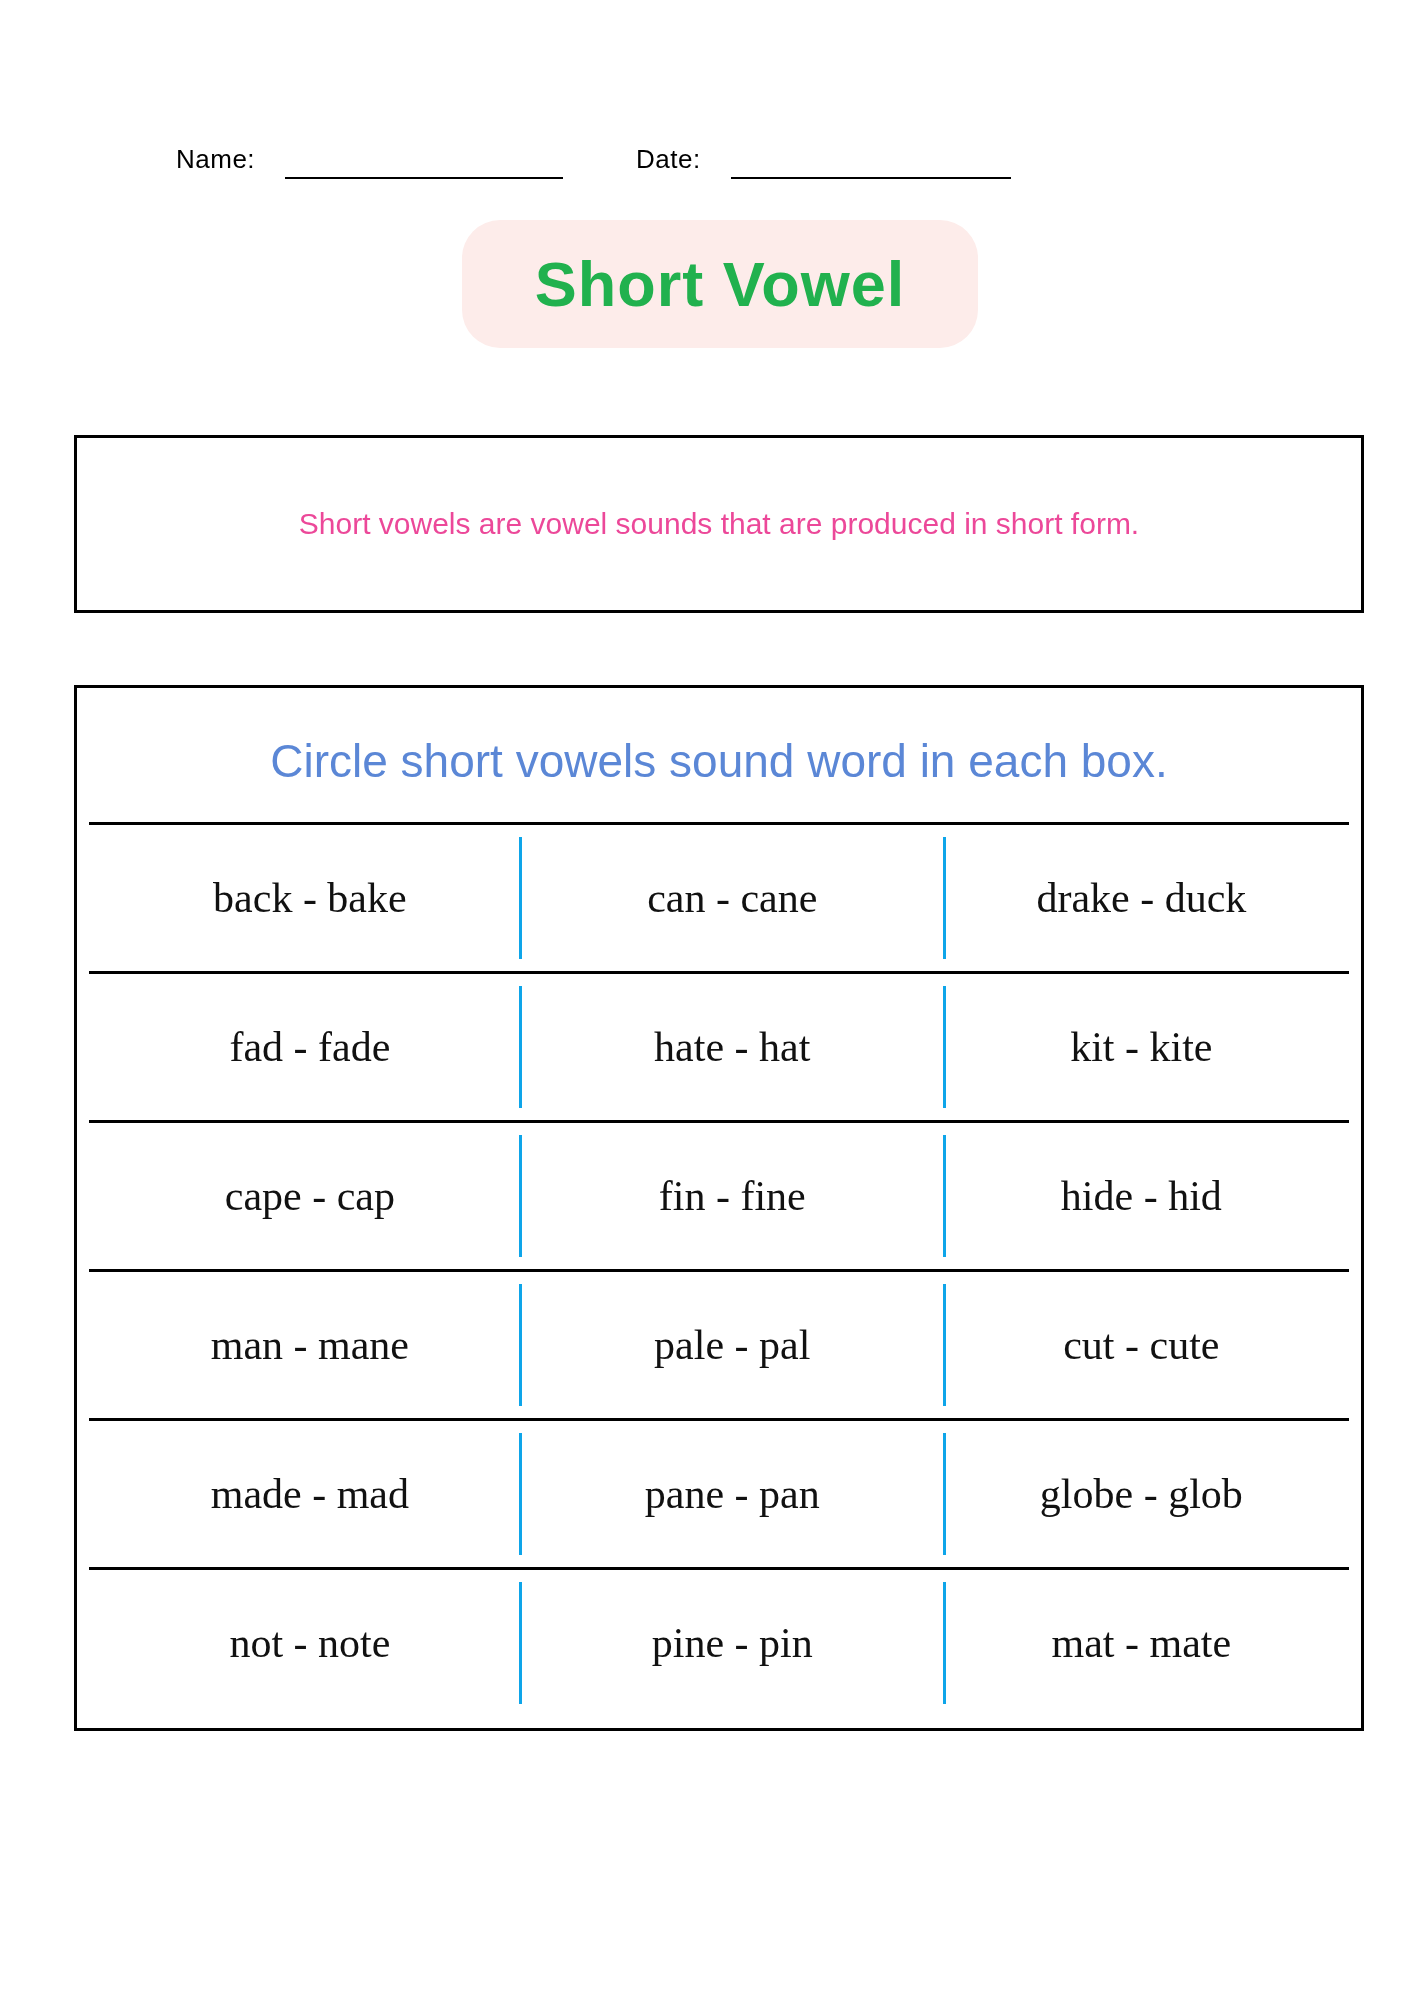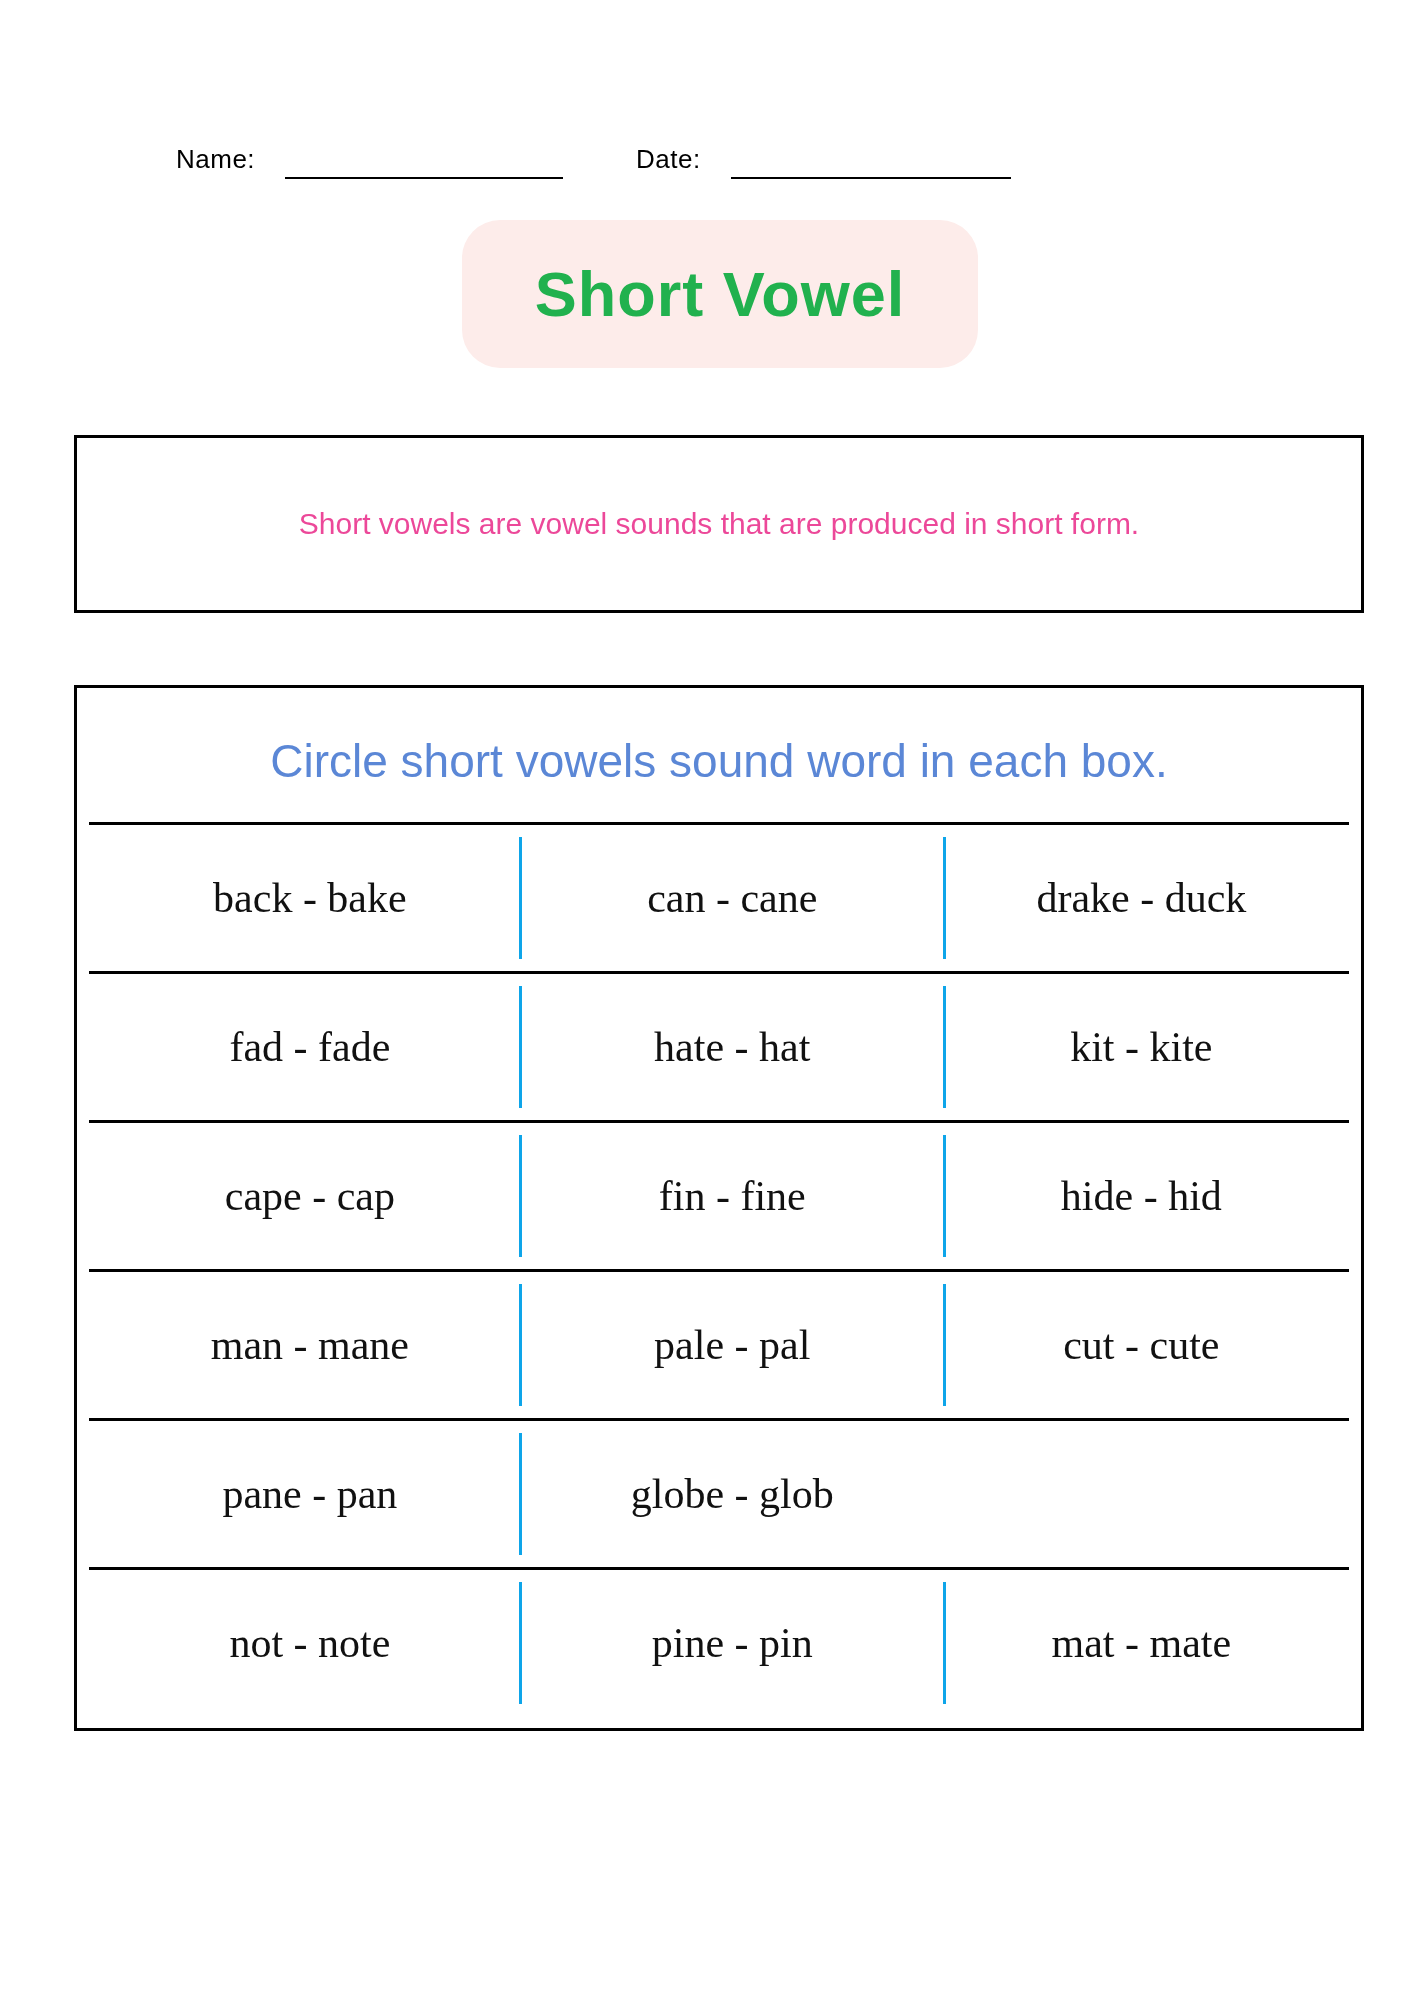--- a/index.html
+++ b/index.html
@@ -17,21 +17,21 @@
   .field-group { position:absolute; display:flex; align-items:flex-end; }
   .field-group.name { left:140px; }
   .field-group.date { left:600px; }
   .field-label { font-size:26px; letter-spacing:0.5px; padding-bottom:4px; }
   .blank-line { display:inline-block; height:34px; border-bottom:2px solid #000; margin-left:18px; }
   .blank-line.name-line { width:278px; }
   .blank-line.date-line { width:280px; }
 
   
   .title-banner {
-    position:absolute; left:450px; top:208px; width:516px; height:148px;
+    position:absolute; left:450px; top:208px; width:516px; height:128px;
     background:#fdecea; border-radius:38px;
     display:flex; align-items:center; justify-content:center;
   }
   .title-text { font-size:63px; font-weight:bold; color:#21b14e; letter-spacing:1px; }
 
   
   .description-box {
     position:absolute; left:62px; top:423px; width:1290px; height:178px;
     border:3px solid #000;
     display:flex; align-items:center; justify-content:center;
@@ -103,20 +103,21 @@
       <div class="word-cell">cape - cap</div>
       <div class="word-cell">fin - fine</div>
       <div class="word-cell">hide - hid</div>
     </div>
     <div class="word-row">
       <div class="word-cell">man - mane</div>
       <div class="word-cell">pale - pal</div>
       <div class="word-cell">cut - cute</div>
     </div>
     <div class="word-row">
+      <div class="word-cell">made - mad</div>
       <div class="word-cell">pane - pan</div>
       <div class="word-cell">globe - glob</div>
     </div>
     <div class="word-row">
       <div class="word-cell">not - note</div>
       <div class="word-cell">pine - pin</div>
       <div class="word-cell">mat - mate</div>
     </div>
   </div>
 

